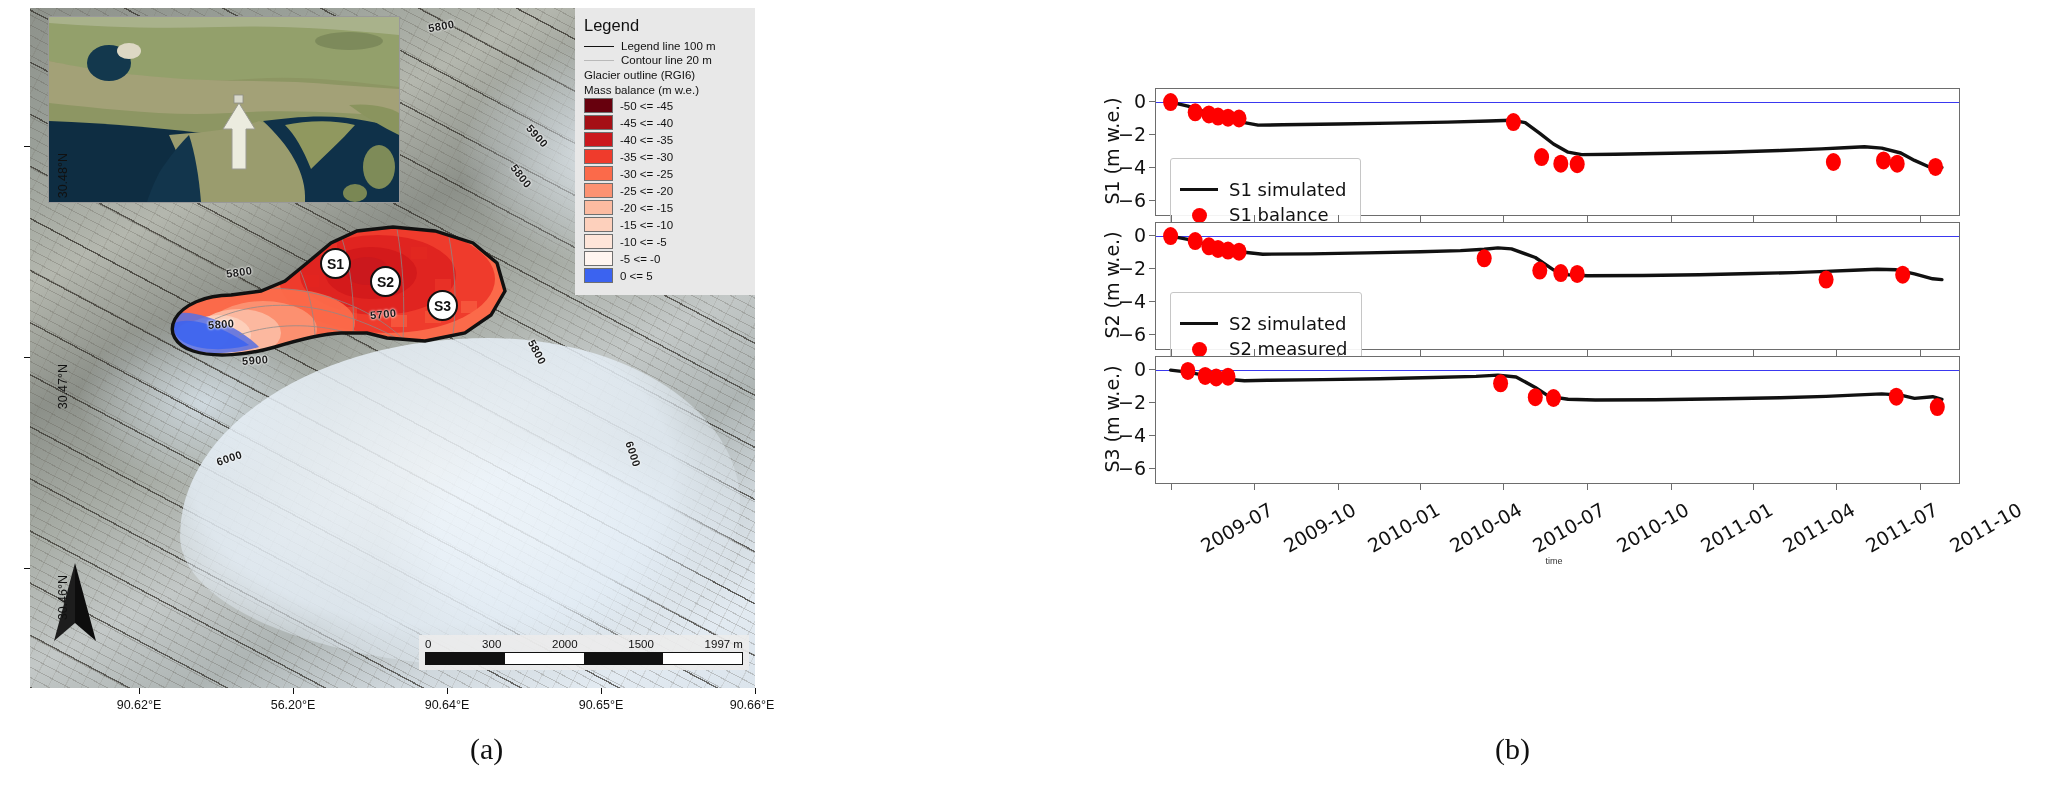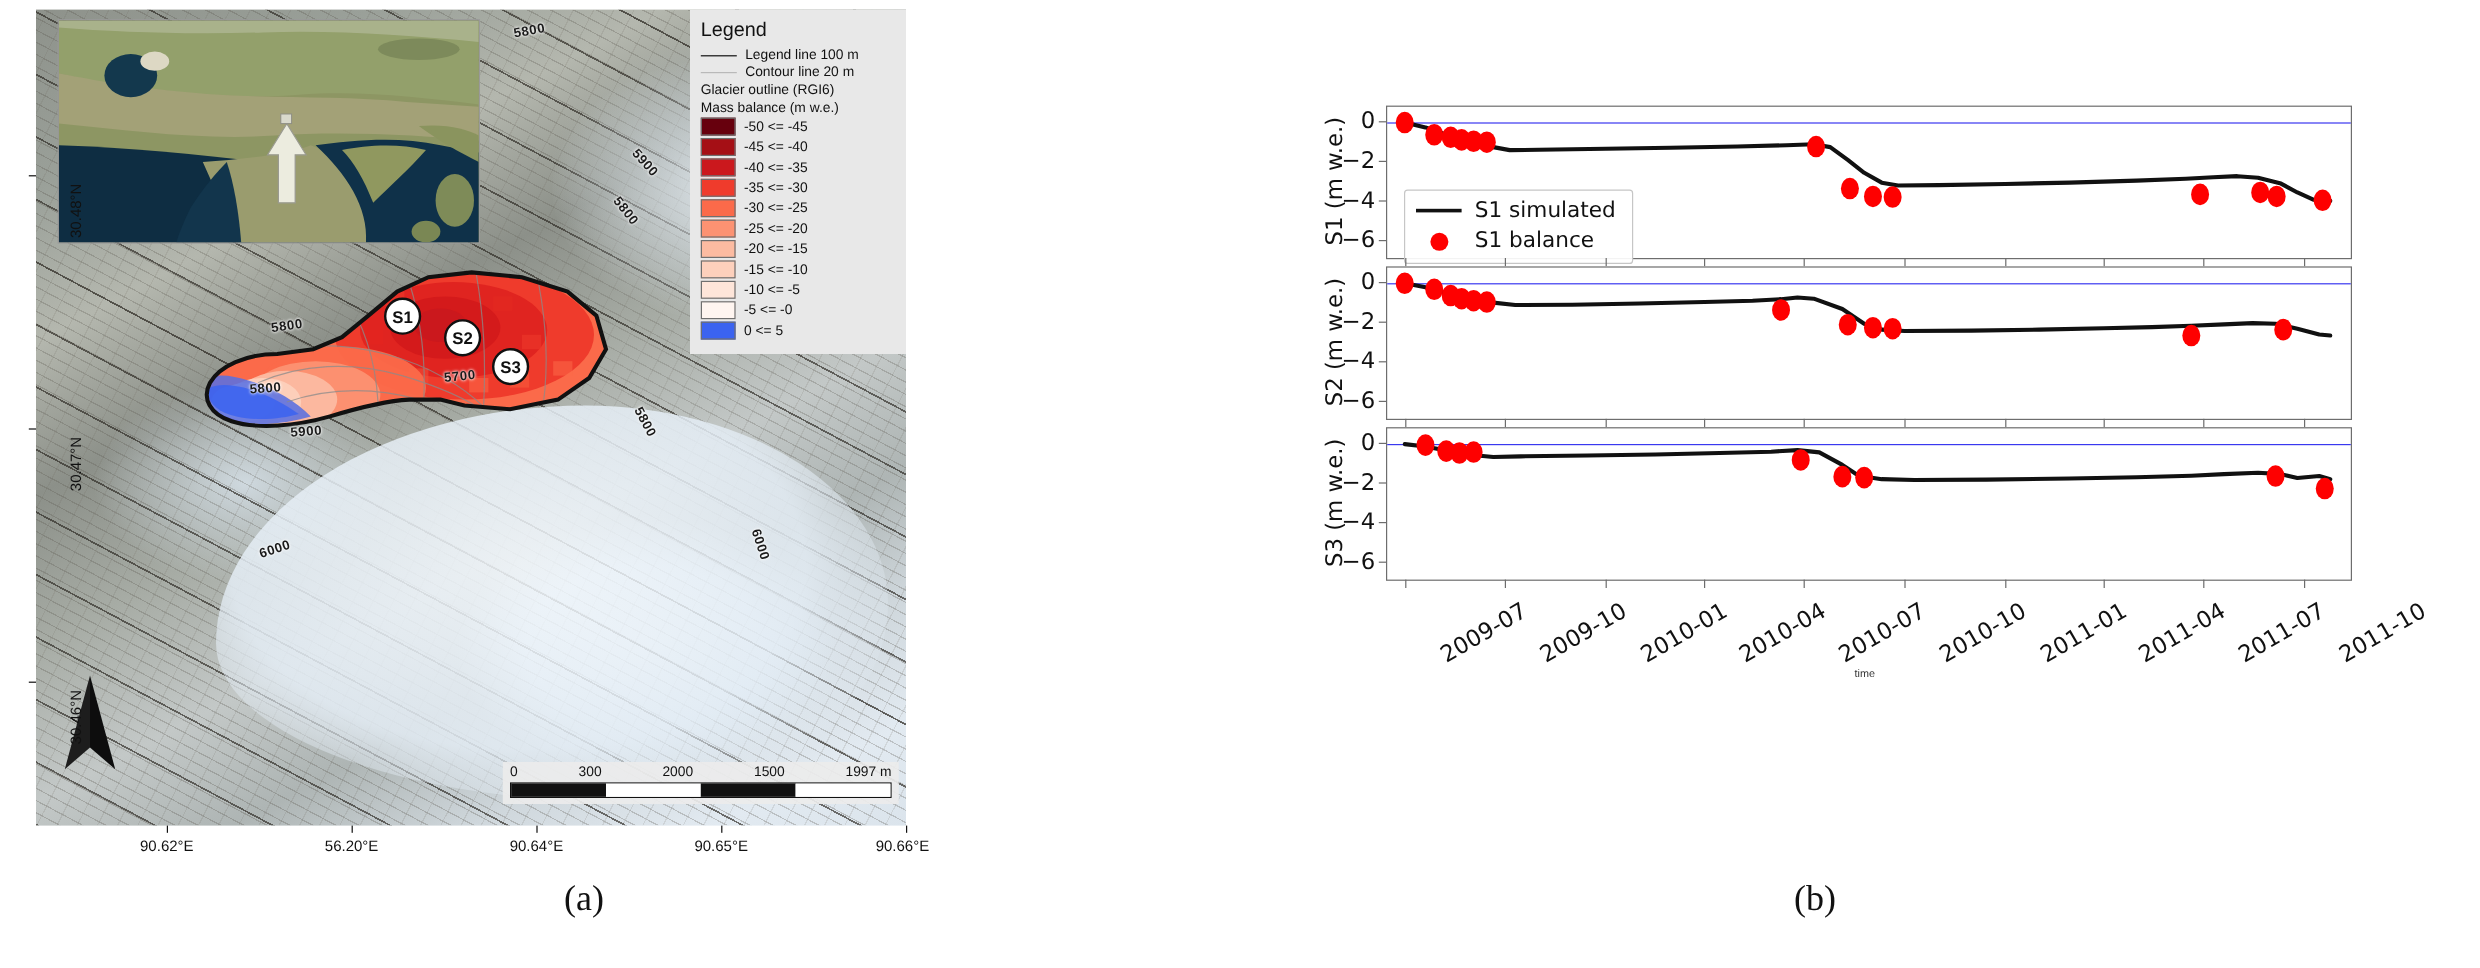--- a/index.html
+++ b/index.html
@@ -80,21 +80,21 @@
   #panel-b{position:absolute;left:1010px;top:0;width:1057px;height:807px;}
   .sub{position:absolute;left:145px;width:805px;height:128px;}
   .axes{position:absolute;inset:0;border:1.3px solid #6d6d6d;background:#fff;box-sizing:border-box;}
   .zeroline{position:absolute;left:0;width:100%;height:0;border-top:1.2px solid #3a38f0;}
   .ytick{position:absolute;right:100%;transform:translateY(-50%);padding-right:9px;font-size:19px;color:#111;
     font-family:"DejaVu Sans",sans-serif;}
   .ytickmark{position:absolute;right:100%;width:6px;height:0;border-top:1.3px solid #6d6d6d;}
   .ytitle{position:absolute;font-size:19px;color:#111;white-space:nowrap;transform:rotate(-90deg);
     transform-origin:50% 50%;font-family:"DejaVu Sans",sans-serif;}
   .chart-legend{position:absolute;left:14px;border:1px solid #c6c6c6;border-radius:3px;background:rgba(255,255,255,.92);
-    padding:4px 13px 5px 9px;}
+    padding:18px 13px 5px 9px;}
   .cl-row{display:flex;align-items:center;gap:11px;font-size:18px;color:#111;line-height:1.42;
     font-family:"DejaVu Sans",sans-serif;}
   .cl-line{width:38px;height:0;border-top:3.2px solid #111;flex:none;}
   .cl-dot{width:15px;height:15px;border-radius:50%;background:#fe0000;flex:none;margin:0 11.5px;}
   .xtickmark{position:absolute;width:0;height:7px;border-left:1.3px solid #6d6d6d;top:100%;}
   .xlab{position:absolute;font-size:19px;color:#111;white-space:nowrap;transform:rotate(-30deg);
     transform-origin:100% 0;font-family:"DejaVu Sans",sans-serif;}
   #xtitle{position:absolute;font-size:9px;color:#333;}
   #cap-b{position:absolute;left:485px;top:732px;font-family:"Liberation Serif",serif;font-size:30px;color:#111;}
   svg{display:block;}
@@ -168,21 +168,21 @@
           <path d="M96,112 C70,112 48,122 40,136 C33,149 40,162 58,168
                    C80,175 112,172 140,164 C163,157 186,151 206,150
                    L232,150 L252,155 L290,158 L330,150 L356,132 L370,108
                    L362,80 L338,60 L300,48 L258,44 L222,48 L196,60
                    L172,80 L150,98 L126,108 Z" fill="none" stroke="#111" stroke-width="3.4"></path>
         </svg>
       </div>
 
       <div class="station" style="left:290px;top:240px;">S1</div>
       <div class="station" style="left:340px;top:258px;">S2</div>
-      <div class="station" style="left:380px;top:282px;">S3</div>
+      <div class="station" style="left:397px;top:282px;">S3</div>
 
       <span class="contour-label" style="left:398px;top:12px;transform:rotate(-10deg);">5800</span>
       <span class="contour-label" style="left:494px;top:122px;transform:rotate(48deg);">5900</span>
       <span class="contour-label" style="left:478px;top:162px;transform:rotate(52deg);">5800</span>
       <span class="contour-label" style="left:196px;top:258px;transform:rotate(-8deg);">5800</span>
       <span class="contour-label" style="left:178px;top:310px;transform:rotate(-4deg);">5800</span>
       <span class="contour-label" style="left:340px;top:300px;transform:rotate(-6deg);">5700</span>
       <span class="contour-label" style="left:212px;top:346px;transform:rotate(-4deg);">5900</span>
       <span class="contour-label" style="left:186px;top:444px;transform:rotate(-18deg);">6000</span>
       <span class="contour-label" style="left:590px;top:440px;transform:rotate(72deg);">6000</span>
@@ -384,20 +384,30 @@
           <ellipse cx="62.0" cy="25.9" rx="7.5" ry="9" fill="#fe0000"></ellipse>
           <ellipse cx="72.0" cy="27.6" rx="7.5" ry="9" fill="#fe0000"></ellipse>
           <ellipse cx="83.0" cy="28.7" rx="7.5" ry="9" fill="#fe0000"></ellipse>
           <ellipse cx="328.2" cy="35.3" rx="7.5" ry="9" fill="#fe0000"></ellipse>
           <ellipse cx="383.8" cy="47.6" rx="7.5" ry="9" fill="#fe0000"></ellipse>
           <ellipse cx="404.8" cy="50.1" rx="7.5" ry="9" fill="#fe0000"></ellipse>
           <ellipse cx="421.2" cy="50.9" rx="7.5" ry="9" fill="#fe0000"></ellipse>
           <ellipse cx="670.1" cy="56.6" rx="7.5" ry="9" fill="#fe0000"></ellipse>
           <ellipse cx="746.7" cy="51.7" rx="7.5" ry="9" fill="#fe0000"></ellipse>
         </svg>
+        <div class="chart-legend" style="top: 68.9231px;">
+          <div class="cl-row">
+            <span class="cl-line"></span>
+            <span>S2 simulated</span>
+          </div>
+          <div class="cl-row">
+            <span class="cl-dot"></span>
+            <span>S2 measured</span>
+          </div>
+        </div>
         <div class="xtickmark" style="left: 14.5866px;"></div>
         <div class="xtickmark" style="left: 98.4598px;"></div>
         <div class="xtickmark" style="left: 182.333px;"></div>
         <div class="xtickmark" style="left: 264.383px;"></div>
         <div class="xtickmark" style="left: 347.344px;"></div>
         <div class="xtickmark" style="left: 431.217px;"></div>
         <div class="xtickmark" style="left: 515.091px;"></div>
         <div class="xtickmark" style="left: 597.14px;"></div>
         <div class="xtickmark" style="left: 680.102px;"></div>
         <div class="xtickmark" style="left: 763.975px;"></div>

